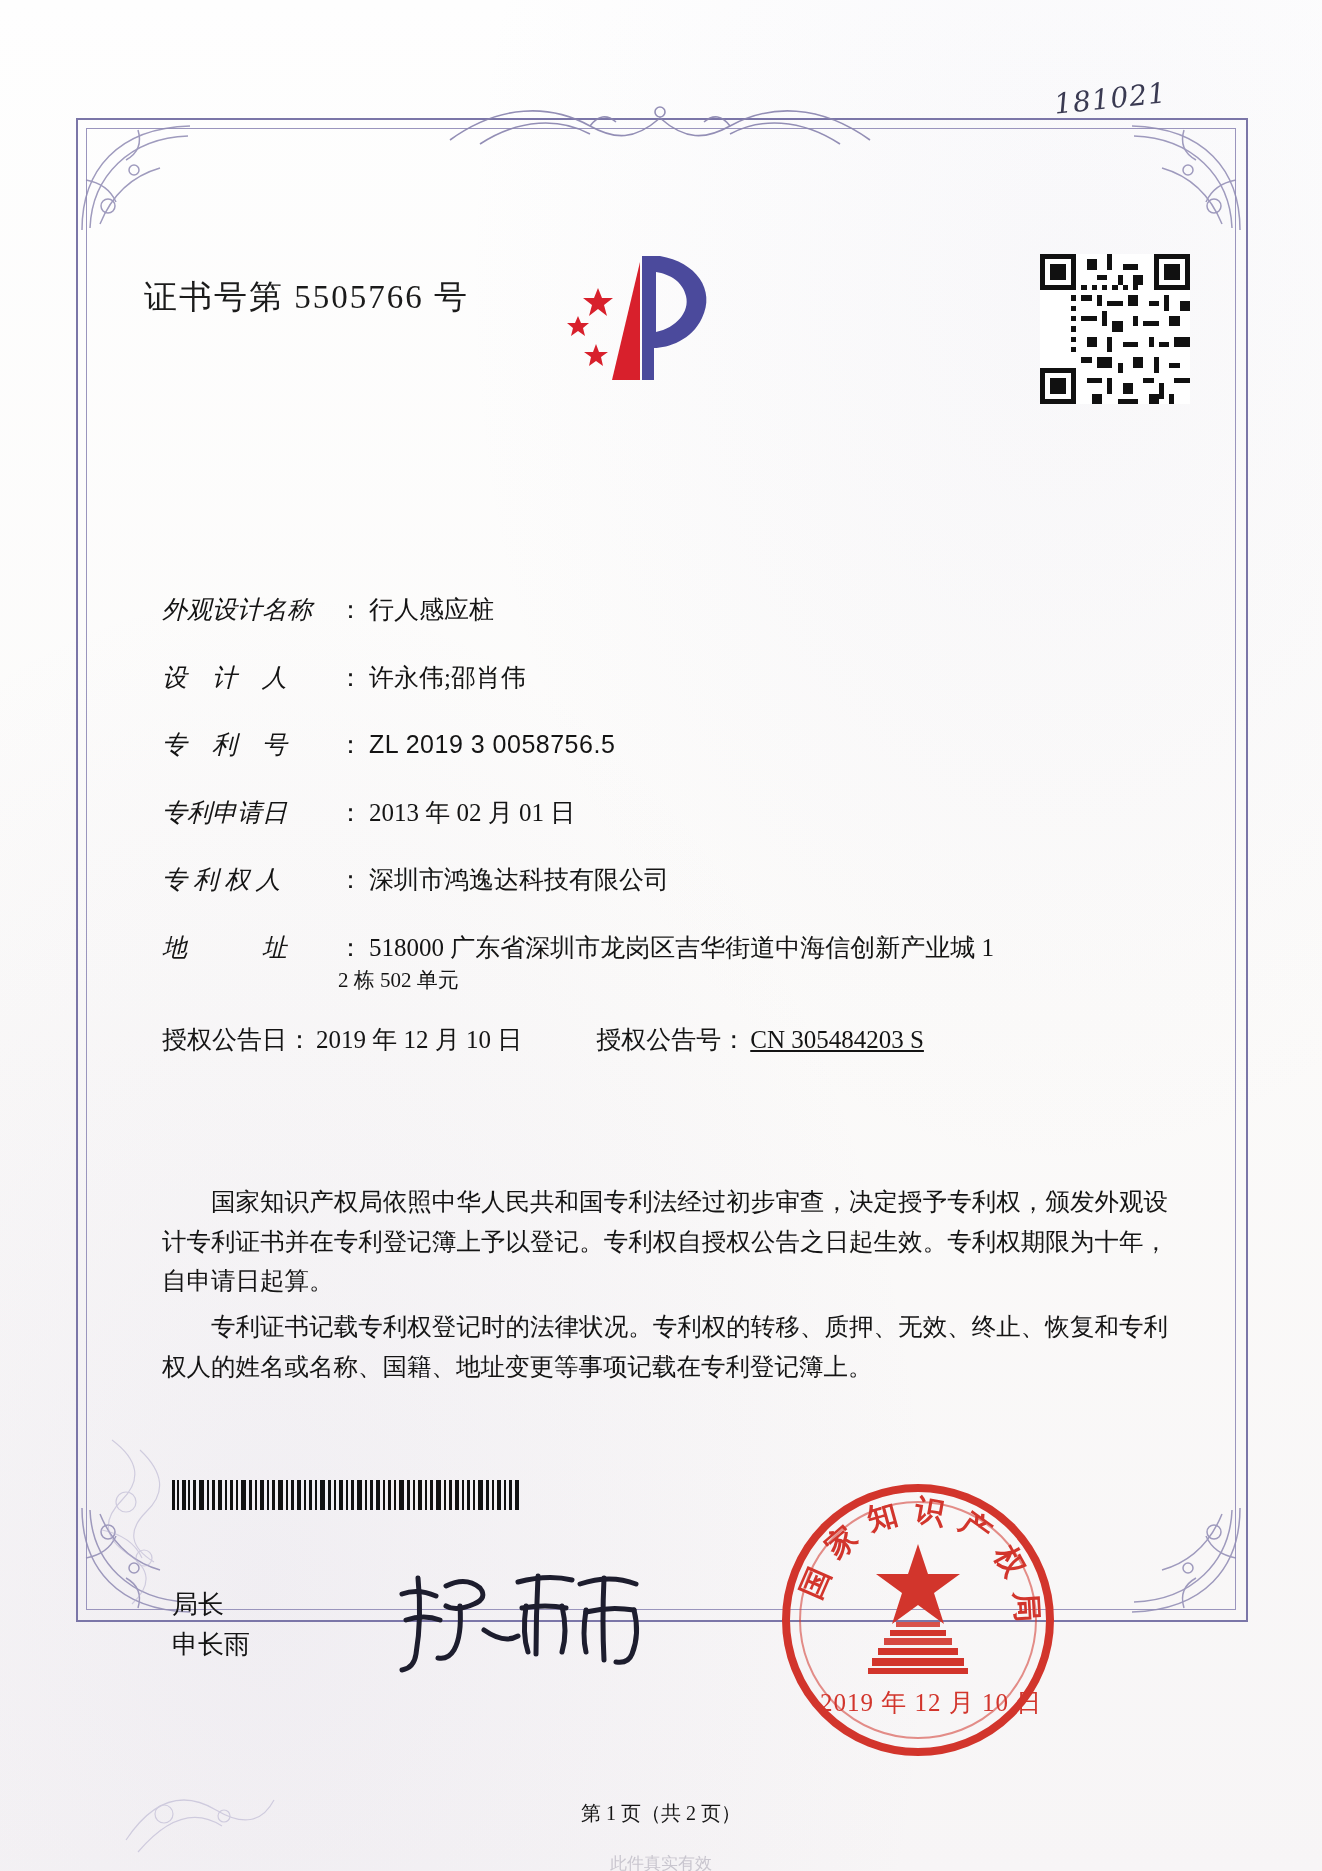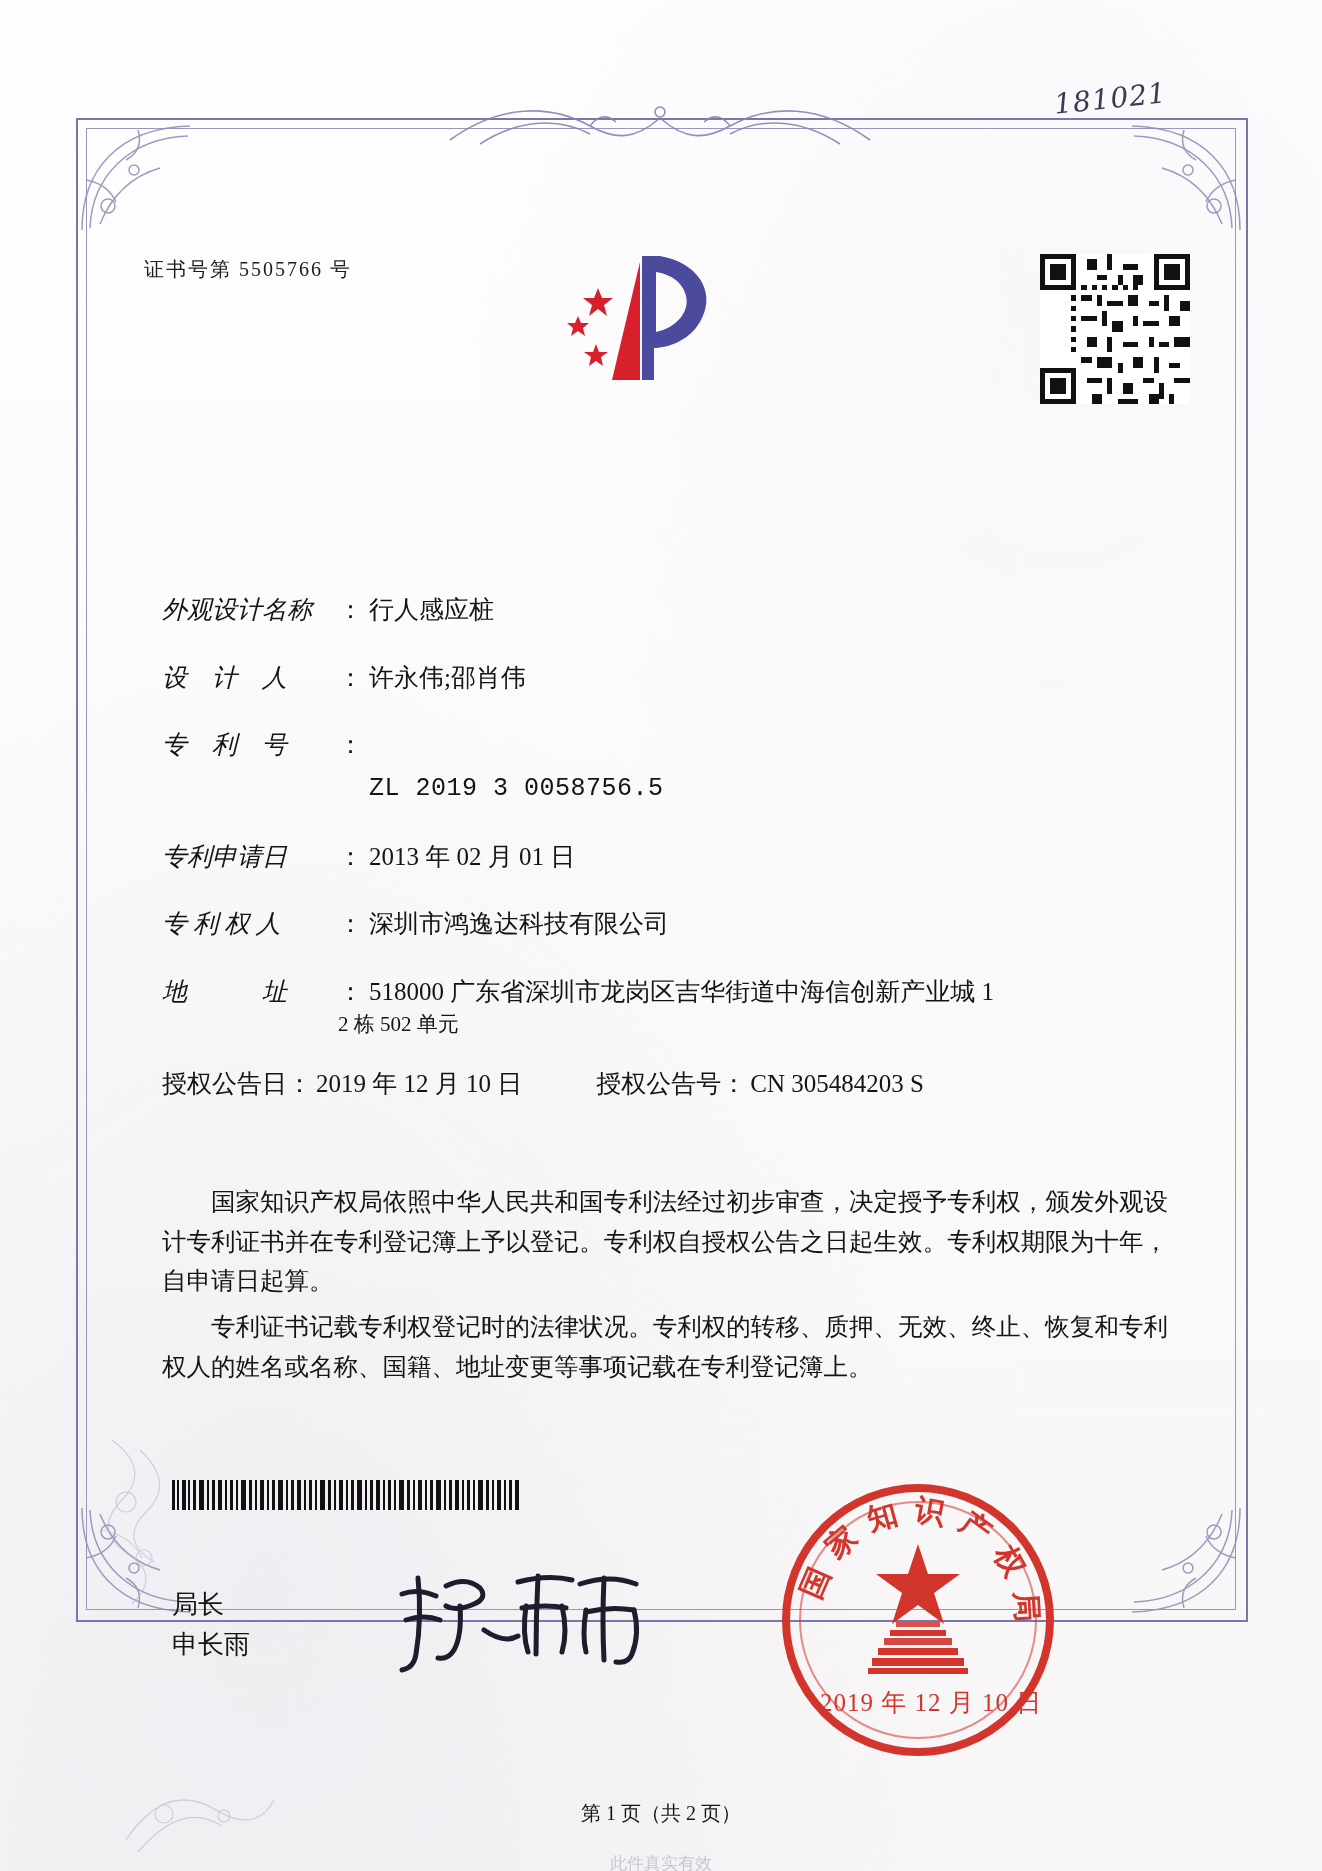--- a/index.html
+++ b/index.html
@@ -76,22 +76,22 @@
     font-style: italic;
     letter-spacing: 1px;
     transform: rotate(-6deg);
     white-space: nowrap;
   }
 
   
   .cert-number {
     position: absolute;
     left: 144px;
-    top: 256px;
-    font-size: 20px;
+    top: 275px;
+    font-size: 33px;
     letter-spacing: 2px;
     color: #1b1b1b;
     white-space: nowrap;
   }
 
   
   .logo {
     position: absolute;
     left: 556px;
     top: 248px;
@@ -148,23 +148,22 @@
   }
   .field-colon {
     flex: 0 0 auto;
     padding-right: 6px;
   }
   .field-value {
     white-space: normal;
     max-width: 800px;
   }
   .field-value.mono-ish {
-    font-family: Liberation Mono, monospace;
+    font-family: Liberation Sans, sans-serif;
     letter-spacing: 0.5px;
-    margin-top: 44px;
   }
   .addr-second {
     margin-left: 176px;
     margin-top: -30px;
     margin-bottom: 34px;
     font-size: 21px;
   }
 
   
   .grant-row {
@@ -482,21 +481,21 @@
       <span class="field-value">518000 广东省深圳市龙岗区吉华街道中海信创新产业城 1</span>
     </div>
     <div class="addr-second" style="margin-top:0; margin-bottom:34px;">2 栋 502 单元</div>
 
     <div class="grant-row">
       <span style="display:inline-block;">授权公告日</span>
       <span>：</span>
       <span style="padding-left:4px;">2019 年 12 月 10 日</span>
       <span class="grant-col2">授权公告号</span>
       <span>：</span>
-      <span style="padding-left:4px;">CN 305484203 S</span>
+      <span style="padding-left:4px;text-decoration:underline;">CN 305484203 S</span>
     </div>
 
   </div>
 
   <div class="paragraphs">
     <p>国家知识产权局依照中华人民共和国专利法经过初步审查，决定授予专利权，颁发外观设计专利证书并在专利登记簿上予以登记。专利权自授权公告之日起生效。专利权期限为十年，自申请日起算。</p>
     <p>专利证书记载专利权登记时的法律状况。专利权的转移、质押、无效、终止、恢复和专利权人的姓名或名称、国籍、地址变更等事项记载在专利登记簿上。</p>
   </div>
 
   <svg class="barcode" viewBox="0 0 348 30" shape-rendering="crispEdges">

